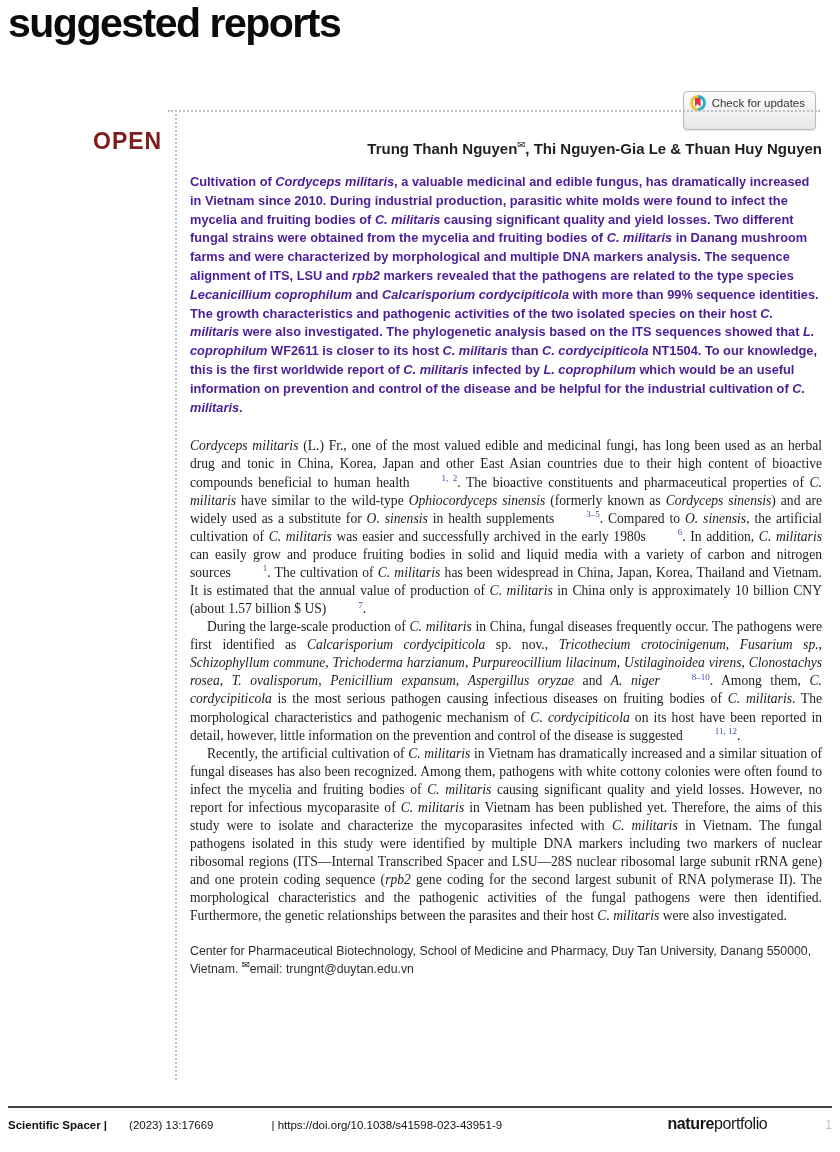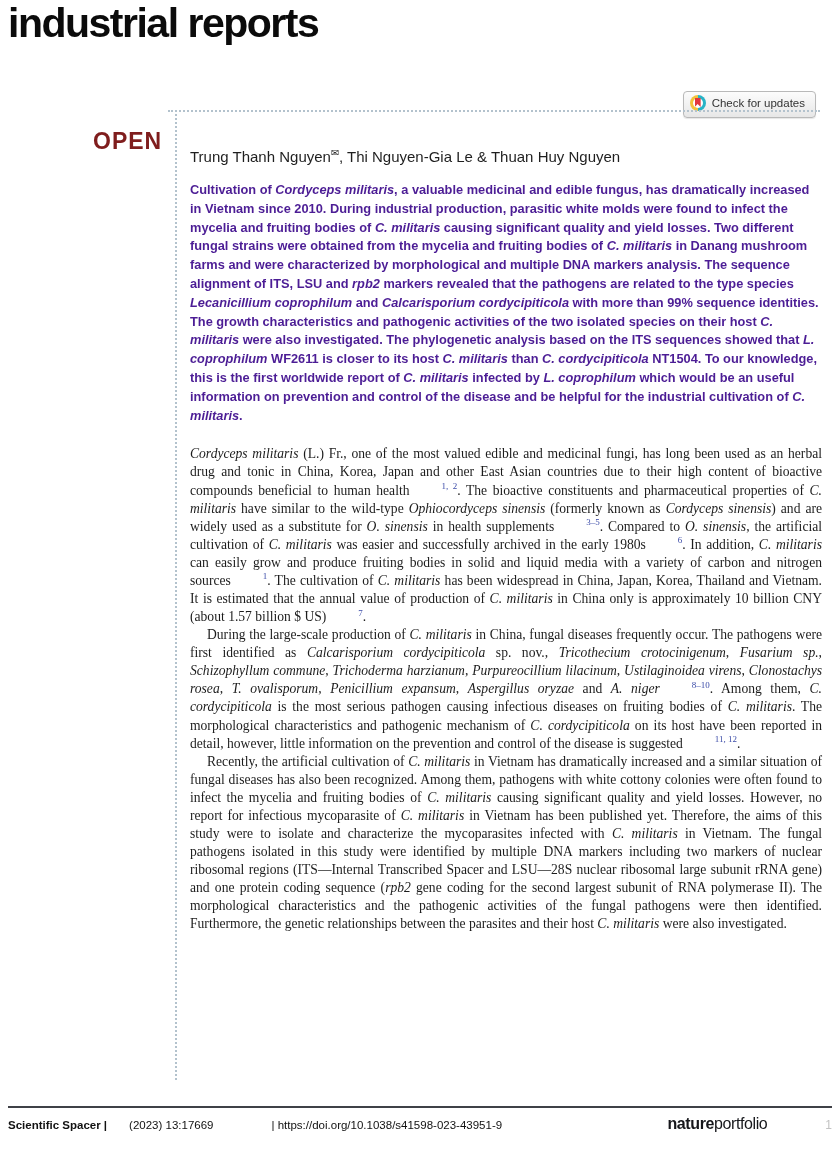--- a/index.html
+++ b/index.html
@@ -8,21 +8,21 @@
     font-family:"Liberation Sans",sans-serif;color:#1a1a1a;overflow:hidden;
   }
   
   .masthead{position:absolute;top:0px;left:8px;font-size:41px;letter-spacing:-1.5px;color:#0b0b0b;}
   .masthead .bold{font-weight:700;}
   .masthead .reg{font-weight:700;}
   
   .check-updates{
     position:absolute;top:91px;right:24px;display:flex;align-items:center;gap:6px;
     border:1px solid #b9b9b9;border-radius:4px;background:linear-gradient(#fcfcfc,#e7e7e7);
-    padding:3px 10px 6px 6px;font-size:11.5px;color:#333;box-shadow:0 1px 1px rgba(0,0,0,.10);
+    padding:3px 10px 18px 6px;font-size:11.5px;color:#333;box-shadow:0 1px 1px rgba(0,0,0,.10);
     cursor:pointer;
   }
   .crossmark{
     width:16px;height:16px;border-radius:50%;position:relative;flex:0 0 auto;
     background:linear-gradient(90deg,var(--crossmark-yellow) 0 50%,var(--crossmark-teal) 50% 100%);
   }
   .crossmark::before{
     content:"";position:absolute;left:3px;top:3px;width:10px;height:10px;border-radius:50%;background:#fff;
   }
   .crossmark::after{
@@ -32,21 +32,21 @@
   
   .rule-h{position:absolute;top:110px;left:168px;right:20px;border-top:2px dotted var(--dotted-rule);}
   .rule-v{position:absolute;top:110px;left:175px;height:970px;border-left:2px dotted var(--dotted-rule);}
   
   .open-label{position:absolute;top:128px;left:93px;font-size:23px;font-weight:700;color:#7f1d1d;letter-spacing:1px;}
   
   .content{position:absolute;top:122px;left:190px;width:632px;}
   h1.title{
     margin:0;font-size:33px;line-height:1.21;font-weight:700;color:#121212;letter-spacing:-0.3px;
   }
-  .authors{margin:26px 0 0 0;font-size:15px;font-weight:400;color:#1f1f1f;}
+  .authors{margin:18px 0 0 0;font-size:15px;font-weight:700;color:#1f1f1f;text-align:right;}
   .abstract{
     margin:16px 0 0 0;font-size:12.8px;line-height:1.47;font-weight:700;color:#4c1d95;text-align:left;
   }
   .body-text{
     margin-top:20px;font-family:"Liberation Serif",serif;font-size:13.6px;line-height:1.33;
     color:#1c1c1c;text-align:justify;
   }
   .body-text p{margin:0;}
   .body-text p.indent{text-indent:17px;}
   sup{line-height:0;}
@@ -68,41 +68,42 @@
   .f-doi{margin-left:58px;cursor:pointer;}
   .f-spacer{flex:1;}
   .f-brand{font-size:16px;letter-spacing:-0.4px;color:#16171b;margin-right:58px;}
   .f-brand .b{font-weight:700;}
   .f-page{color:#c2c2c2;font-size:12px;}
 </style>
 </head>
 <body>
 
 <div class="masthead">
-  <span class="bold">industrial</span><span class="reg"> reports</span>
+  <span class="bold">suggested</span><span class="reg"> reports</span>
 </div>
 
 <div class="check-updates">
   <span class="crossmark"></span>
   <span>Check for updates</span>
 </div>
 
 <div class="rule-h"></div>
 <div class="rule-v"></div>
 
 <div class="open-label">OPEN</div>
 
 <div class="content">
   <p class="authors"><span>Trung Thanh Nguyen</span><sup class="plain">✉</sup><span>, Thi Nguyen-Gia Le &amp; Thuan Huy Nguyen</span></p>
   <p class="abstract"><span>Cultivation of </span><em>Cordyceps militaris</em><span>, a valuable medicinal and edible fungus, has dramatically increased in Vietnam since 2010. During industrial production, parasitic white molds were found to infect the mycelia and fruiting bodies of </span><em>C. militaris</em><span> causing significant quality and yield losses. Two different fungal strains were obtained from the mycelia and fruiting bodies of </span><em>C. militaris</em><span> in Danang mushroom farms and were characterized by morphological and multiple DNA markers analysis. The sequence alignment of ITS, LSU and </span><em>rpb2</em><span> markers revealed that the pathogens are related to the type species </span><em>Lecanicillium coprophilum</em><span> and </span><em>Calcarisporium cordycipiticola</em><span> with more than 99% sequence identities. The growth characteristics and pathogenic activities of the two isolated species on their host </span><em>C. militaris</em><span> were also investigated. The phylogenetic analysis based on the ITS sequences showed that </span><em>L. coprophilum</em><span> WF2611 is closer to its host </span><em>C. militaris</em><span> than </span><em>C. cordycipiticola</em><span> NT1504. To our knowledge, this is the first worldwide report of </span><em>C. militaris</em><span> infected by </span><em>L. coprophilum</em><span> which would be an useful information on prevention and control of the disease and be helpful for the industrial cultivation of </span><em>C. militaris</em><span>.</span></p>
   <div class="body-text">
     <p><em>Cordyceps militaris</em><span> (L.) Fr., one of the most valued edible and medicinal fungi, has long been used as an herbal drug and tonic in China, Korea, Japan and other East Asian countries due to their high content of bioactive compounds beneficial to human health</span><sup class="ref">1, 2</sup><span>. The bioactive constituents and pharmaceutical properties of </span><em>C. militaris</em><span> have similar to the wild-type </span><em>Ophiocordyceps sinensis</em><span> (formerly known as </span><em>Cordyceps sinensis</em><span>) and are widely used as a substitute for </span><em>O. sinensis</em><span> in health supplements</span><sup class="ref">3–5</sup><span>. Compared to </span><em>O. sinensis</em><span>, the artificial cultivation of </span><em>C. militaris</em><span> was easier and successfully archived in the early 1980s</span><sup class="ref">6</sup><span>. In addition, </span><em>C. militaris</em><span> can easily grow and produce fruiting bodies in solid and liquid media with a variety of carbon and nitrogen sources</span><sup class="ref">1</sup><span>. The cultivation of </span><em>C. militaris</em><span> has been widespread in China, Japan, Korea, Thailand and Vietnam. It is estimated that the annual value of production of </span><em>C. militaris</em><span> in China only is approximately 10 billion CNY (about 1.57 billion $ US)</span><sup class="ref">7</sup><span>.</span></p>
     <p class="indent"><span>During the large-scale production of </span><em>C. militaris</em><span> in China, fungal diseases frequently occur. The pathogens were first identified as </span><em>Calcarisporium cordycipiticola</em><span> sp. nov., </span><em>Tricothecium crotocinigenum</em><span>, </span><em>Fusarium sp.</em><span>, </span><em>Schizophyllum commune</em><span>, </span><em>Trichoderma harzianum</em><span>, </span><em>Purpureocillium lilacinum</em><span>, </span><em>Ustilaginoidea virens</em><span>, </span><em>Clonostachys rosea</em><span>, </span><em>T. ovalisporum</em><span>, </span><em>Penicillium expansum</em><span>, </span><em>Aspergillus oryzae</em><span> and </span><em>A. niger</em><sup class="ref">8–10</sup><span>. Among them, </span><em>C. cordycipiticola</em><span> is the most serious pathogen causing infectious diseases on fruiting bodies of </span><em>C. militaris</em><span>. The morphological characteristics and pathogenic mechanism of </span><em>C. cordycipiticola</em><span> on its host have been reported in detail, however, little information on the prevention and control of the disease is suggested</span><sup class="ref">11, 12</sup><span>.</span></p>
     <p class="indent"><span>Recently, the artificial cultivation of </span><em>C. militaris</em><span> in Vietnam has dramatically increased and a similar situation of fungal diseases has also been recognized. Among them, pathogens with white cottony colonies were often found to infect the mycelia and fruiting bodies of </span><em>C. militaris</em><span> causing significant quality and yield losses. However, no report for infectious mycoparasite of </span><em>C. militaris</em><span> in Vietnam has been published yet. Therefore, the aims of this study were to isolate and characterize the mycoparasites infected with </span><em>C. militaris</em><span> in Vietnam. The fungal pathogens isolated in this study were identified by multiple DNA markers including two markers of nuclear ribosomal regions (ITS—Internal Transcribed Spacer and LSU—28S nuclear ribosomal large subunit rRNA gene) and one protein coding sequence (</span><em>rpb2</em><span> gene coding for the second largest subunit of RNA polymerase II). The morphological characteristics and the pathogenic activities of the fungal pathogens were then identified. Furthermore, the genetic relationships between the parasites and their host </span><em>C. militaris</em><span> were also investigated.</span></p>
   </div>
+  <p class="affiliation"><span><span>Center for Pharmaceutical Biotechnology, School of Medicine and Pharmacy, Duy Tan University, Danang 550000, Vietnam. </span><sup class="plain">✉</sup><span>email: </span></span><span class="email">trungnt@duytan.edu.vn</span></p>
 </div>
 
 <div class="footer-bar">
   <span class="f-journal">Scientific Spacer |</span>
   <span class="f-cite">(2023) 13:17669</span>
   <span class="f-doi">| https://doi.org/10.1038/s41598-023-43951-9</span>
   <span class="f-spacer"></span>
   <span class="f-brand"><span class="b">nature</span><span>portfolio</span></span>
   <span class="f-page">1</span>
 </div>

